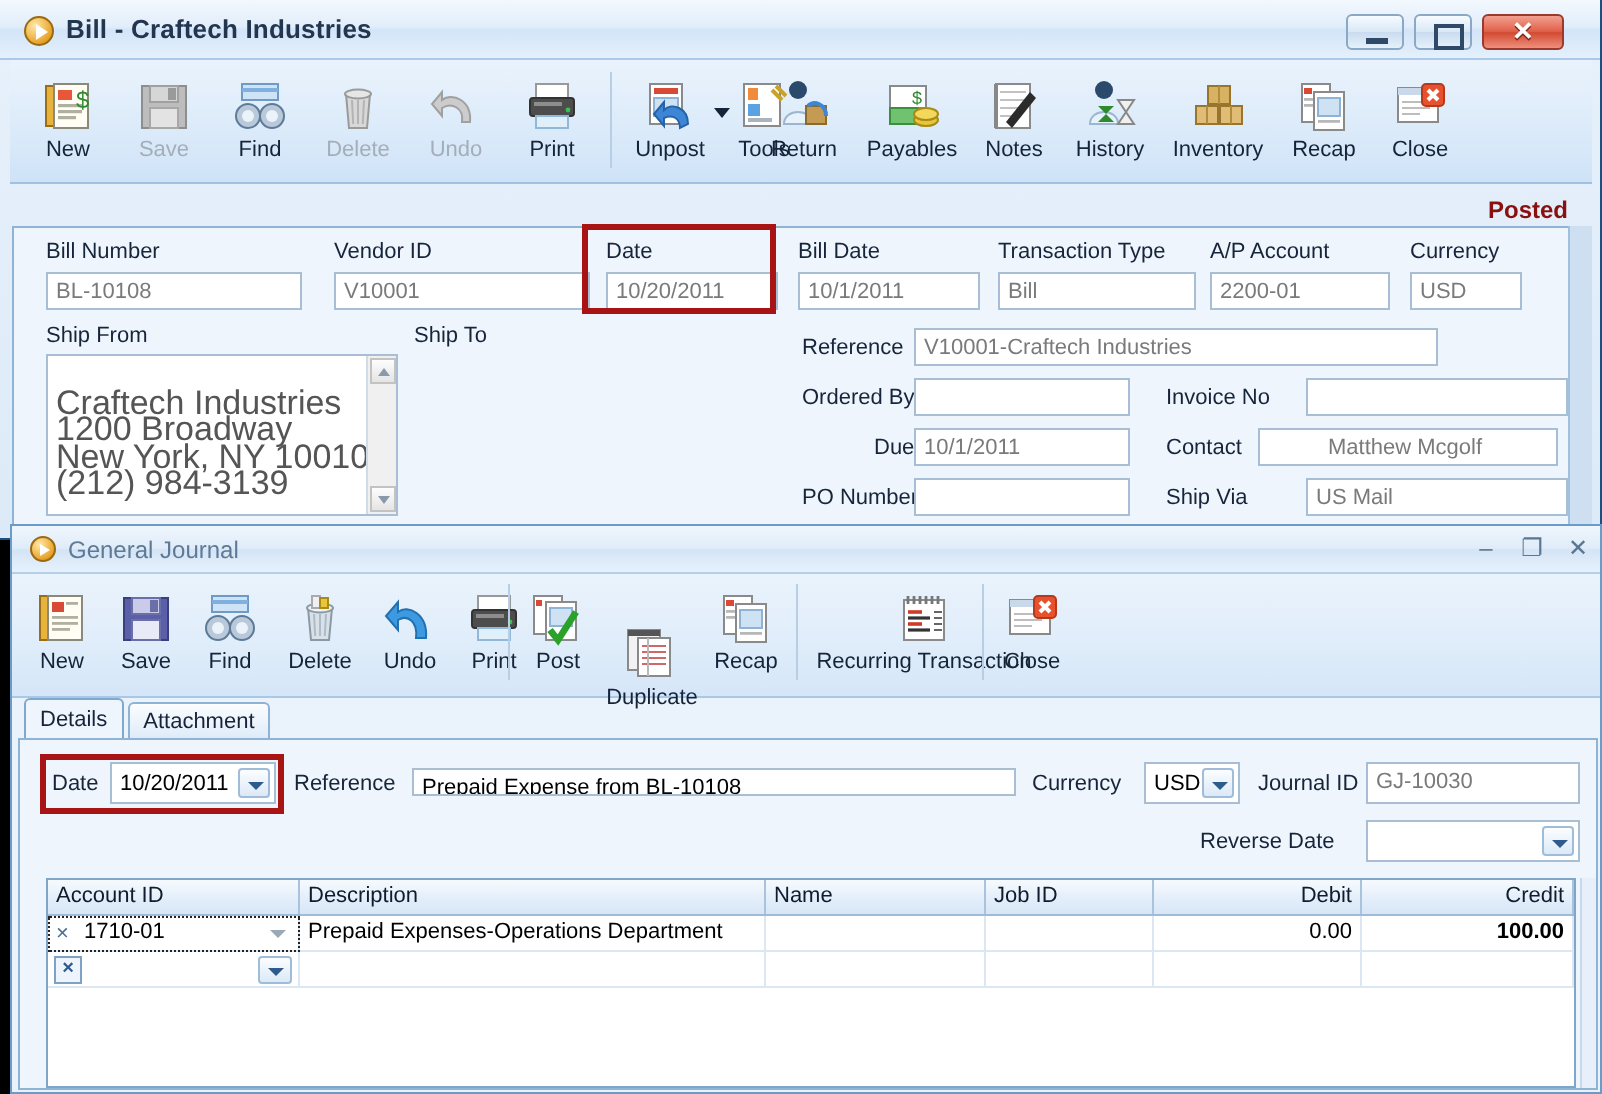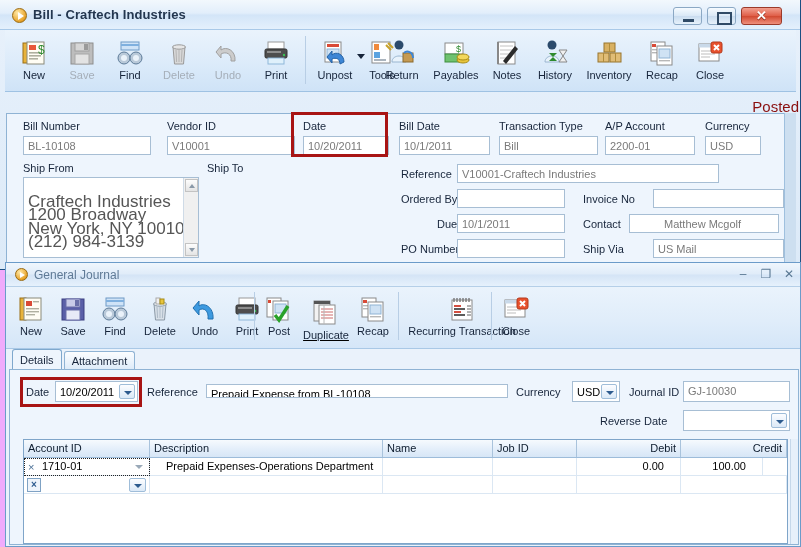--- a/index.html
+++ b/index.html
@@ -5,21 +5,21 @@
   * { box-sizing: border-box; }
   html, body {
     margin: 0; padding: 0;
     width: 801px; height: 547px;
     overflow: hidden;
     background: #ffffff;
     font-family: "Liberation Sans", sans-serif;
     font-size: 11px;
     color: #000;
   }
-  #root { position: relative; width: 801px; height: 547px; background:#f0abfc; }
+  #root { position: relative; width: 801px; height: 547px; background:#000000; }
 
   
   .win1 {
     position: absolute; left: 0; top: 0; width: 801px; height: 270px;
     background: linear-gradient(to bottom, #e8f1fb 0%, #dceaf8 100%);
     border: 1px solid #1c4f82;
     border-top: 0; border-left: 0;
     overflow: hidden;
   }
   .w1-titlebar {
@@ -65,22 +65,22 @@
   }
   .tb { position:absolute; text-align:center; cursor:default; }
   .tb .lbl { font-size:11px; color:#16243a; margin-top:1px; display:block; }
   .tb.dis .lbl { color:#a5aeb8; }
   .tbsep { position:absolute; top:6px; width:1px; height:48px; background:#b8cee5; }
 
   
   .ic { width:30px; height:30px; margin:2px auto 0; position:relative; display:block;}
 
   .w1-posted {
-    position:absolute; right:1px; top:98px;
-    font-size:15px; font-weight:normal; color:#8a0f0f;
+    position:absolute; right:16px; top:98px;
+    font-size:12px; font-weight:bold; color:#8a0f0f;
   }
 
   
   .tabs { position:absolute; left:11px; top:95px; height:19px; }
   .tab {
     position:relative; float:left; height:19px; margin-right:2px; padding:0 7px;
     font-size:11px; line-height:18px; color:#16243a;
     border:1px solid #8fb3d4; border-bottom:0;
     border-radius:3px 3px 0 0;
     background: linear-gradient(to bottom,#fbfdff,#e9f2fb 60%,#dceaf8);
@@ -173,21 +173,21 @@
   
   .grid{ position:absolute; background:#fff; border:1px solid #7fa5c9; overflow:hidden; }
   .grid-head{ position:absolute; left:0; top:0; height:18px; width:100%;
     background: linear-gradient(to bottom,#f6fafe,#e3eefa 55%,#d7e6f6);
     border-bottom:1px solid #9dbcda;
   }
   .gh{ position:absolute; top:0; height:17px; font-size:11px; line-height:17px; padding:0 4px; color:#0d1c2e;
        border-right:1px solid #a9c3dc; white-space:nowrap; }
   .gh.r{ text-align:right; }
   .grow{ position:absolute; left:0; width:100%; height:18px; border-bottom:1px solid #dbe7f3; }
-  .gc{ position:absolute; top:0; height:17px; font-size:11px; line-height:17px; padding:0 16px; color:#000;
+  .gc{ position:absolute; top:0; height:17px; font-size:11px; line-height:17px; padding:0 4px; color:#000;
        border-right:1px solid #dbe7f3; white-space:nowrap; overflow:hidden; }
   .gc.r{ text-align:right; }
   .xmark{ position:absolute; font-size:11px; color:#4a6f96; }
   .cellcombo{
     position:absolute; right:2px; top:2px; width:14px;height:13px;
   }
   .cellcombo:after{
     content:""; position:absolute; left:3px; top:5px; width:0;height:0;
     border-left:4px solid transparent;border-right:4px solid transparent;border-top:4px solid #9aa9b8;
   }
@@ -572,21 +572,21 @@
             <rect x="3" y="4" width="14" height="19" fill="#fff" stroke="#8a8a8a"></rect>
             <rect x="4" y="6" width="3" height="3" fill="#d94a36"></rect>
             <rect x="9" y="7" width="15" height="19" fill="#fff" stroke="#8a8a8a"></rect>
             <rect x="11" y="10" width="11" height="9" fill="#cfe2f4" stroke="#8fb3d4"></rect>
             <path d="M11 21 L15 26 L24 12" stroke="#2aa22a" stroke-width="3.4" fill="none"></path>
           </svg>
         </span>
         <span class="lbl">Post</span>
       </div>
 
-      <div class="tb" style="left:294px;top:9px;width:52px;text-decoration:underline;">
+      <div class="tb" style="left:294px;top:23px;width:52px;">
         <span class="ic">
           <svg width="30" height="30" viewBox="0 0 30 30">
             <rect x="3" y="3" width="16" height="20" fill="#f2f2f2" stroke="#8a8a8a"></rect>
             <rect x="3" y="3" width="16" height="3" fill="#555"></rect>
             <rect x="8" y="7" width="16" height="19" fill="#fff" stroke="#8a8a8a"></rect>
             <path d="M10 11 H22 M10 14 H22 M10 17 H22 M10 20 H22" stroke="#cc6a6a"></path>
             <path d="M13 7 V26" stroke="#b8b8b8"></path>
           </svg>
         </span>
         <span class="lbl">Duplicate</span>
@@ -682,21 +682,21 @@
         </div>
 
         <div class="grow" style="top:18px;">
           <div class="gc" style="left:0;width:126px;padding-left:18px;">1710-01</div>
           <span class="xmark" style="left:4px;top:3px;">×</span>
           <span class="cellcombo" style="left:108px;top:2px;"></span>
           <div class="gc" style="left:126px;width:233px;">Prepaid Expenses-Operations Department</div>
           <div class="gc" style="left:359px;width:110px;"></div>
           <div class="gc" style="left:469px;width:84px;"></div>
           <div class="gc r" style="left:553px;width:104px;">0.00</div>
-          <div class="gc r" style="left:633px;width:106px;">100.00</div>
+          <div class="gc r" style="left:657px;width:106px;font-weight:bold;">100.00</div>
           <div class="dashsel" style="left:0;top:0;width:126px;height:18px;"></div>
         </div>
 
         <div class="grow" style="top:36px;">
           <div class="gc" style="left:0;width:126px;padding-left:18px;"></div>
           <span class="xbtn-blue" style="left:3px;top:2px;">×</span>
           <span style="position:absolute;left:105px;top:2px;width:17px;height:14px;background:linear-gradient(to bottom,#fcfdff,#dbe9f7);border:1px solid #9fbdd9;border-radius:2px;">
             <span style="position:absolute;left:4px;top:5px;width:0;height:0;border-left:4px solid transparent;border-right:4px solid transparent;border-top:4px solid #2d5b8e;"></span>
           </span>
           <div class="gc" style="left:126px;width:233px;"></div>

